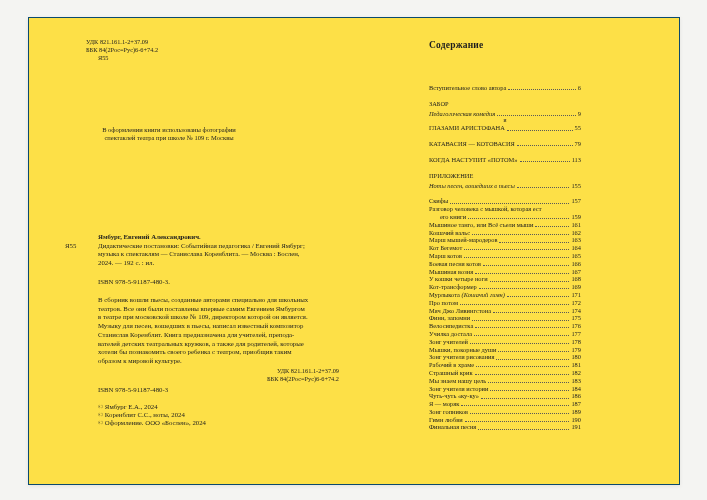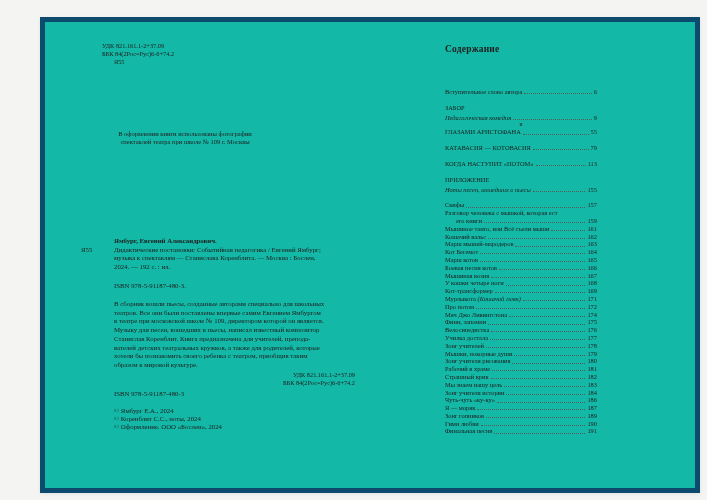--- a/index.html
+++ b/index.html
@@ -4,22 +4,22 @@
 <style>
   html,body{margin:0;padding:0;}
   body{
     width:707px;height:500px;position:relative;overflow:hidden;
     background:#f4f4f2;
     font-family:"Liberation Serif","DejaVu Serif",serif;
     color:#1e1e1e;
     -webkit-font-smoothing:antialiased;
   }
   .spread{
-    position:absolute;left:40px;top:17px;width:650px;height:466px;
-    background:#14b8a6;border:5px solid #0c4a6e;
+    position:absolute;left:28px;top:17px;width:650px;height:466px;
+    background:#fde047;border:1px solid #0c4a6e;
     box-shadow:0 1px 4px rgba(0,0,0,0.08);
   }
   .line{white-space:pre;}
 
   
   .codes-top{position:absolute;left:57px;top:20px;font-size:6.3px;line-height:7.8px;}
   .codes-top .line:nth-child(3){padding-left:12px;}
   .photo-credit{position:absolute;left:50px;top:108px;width:180px;text-align:center;font-size:6.5px;line-height:8.2px;}
   .catalog{position:absolute;left:69px;top:215px;width:241px;font-size:6.8px;line-height:8.6px;}
   .catalog .author{font-weight:bold;}

